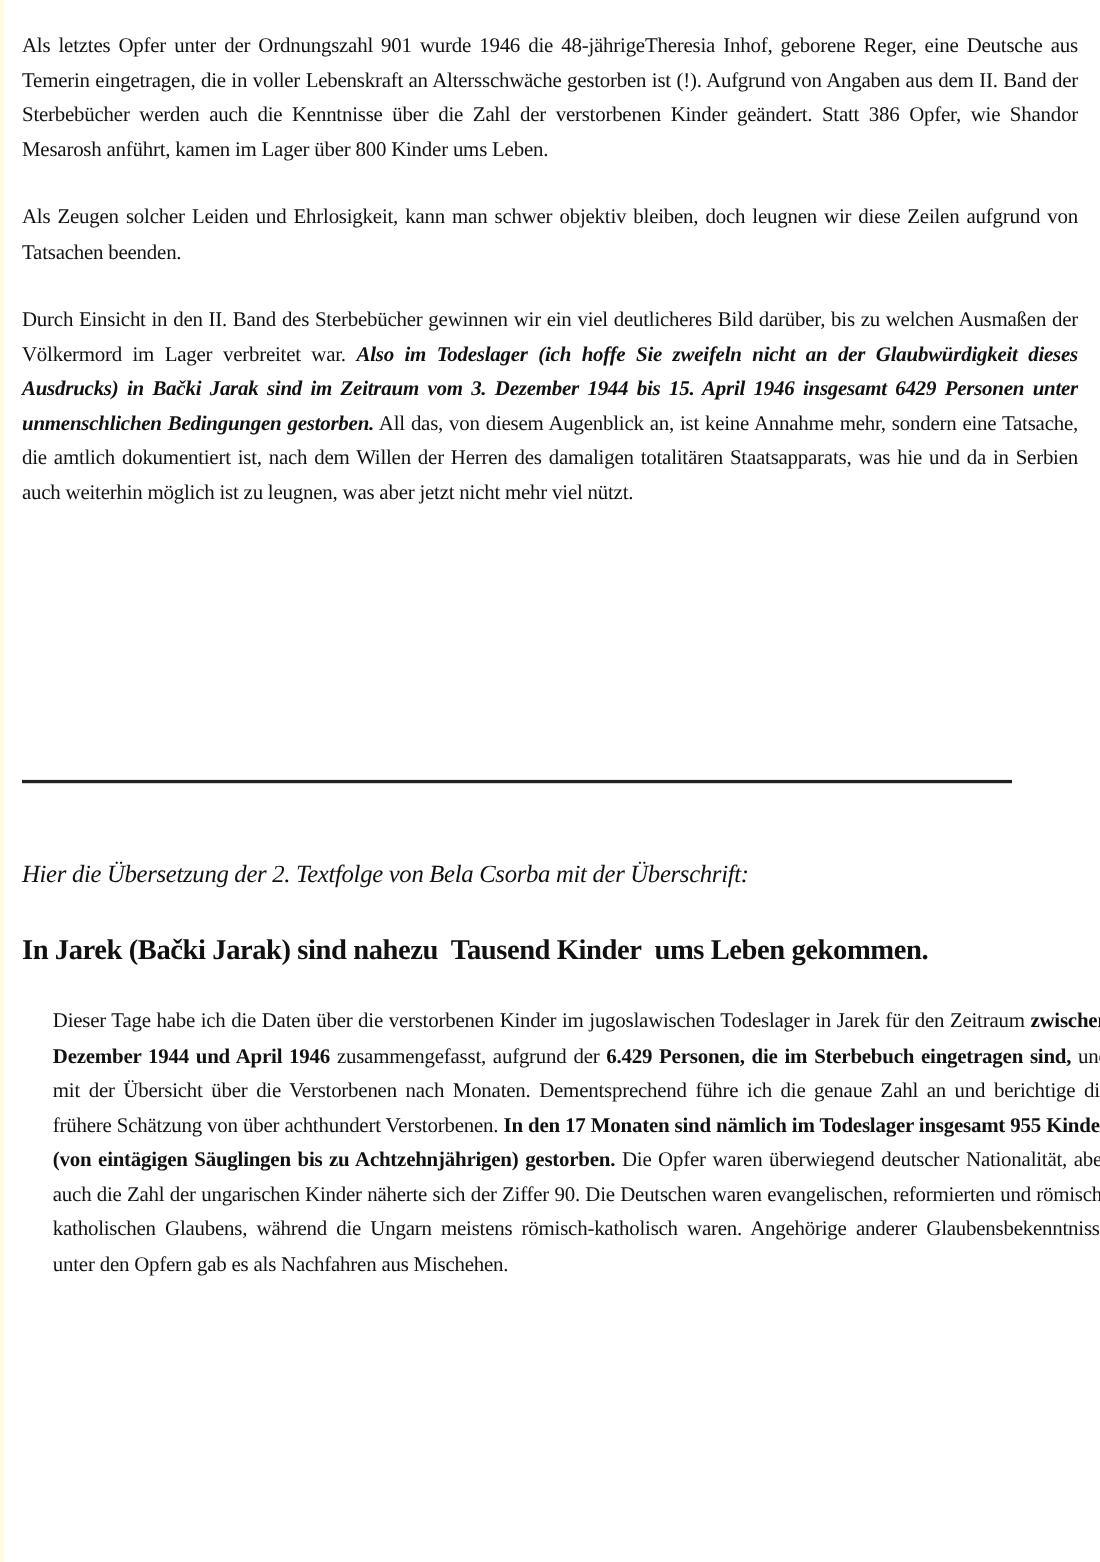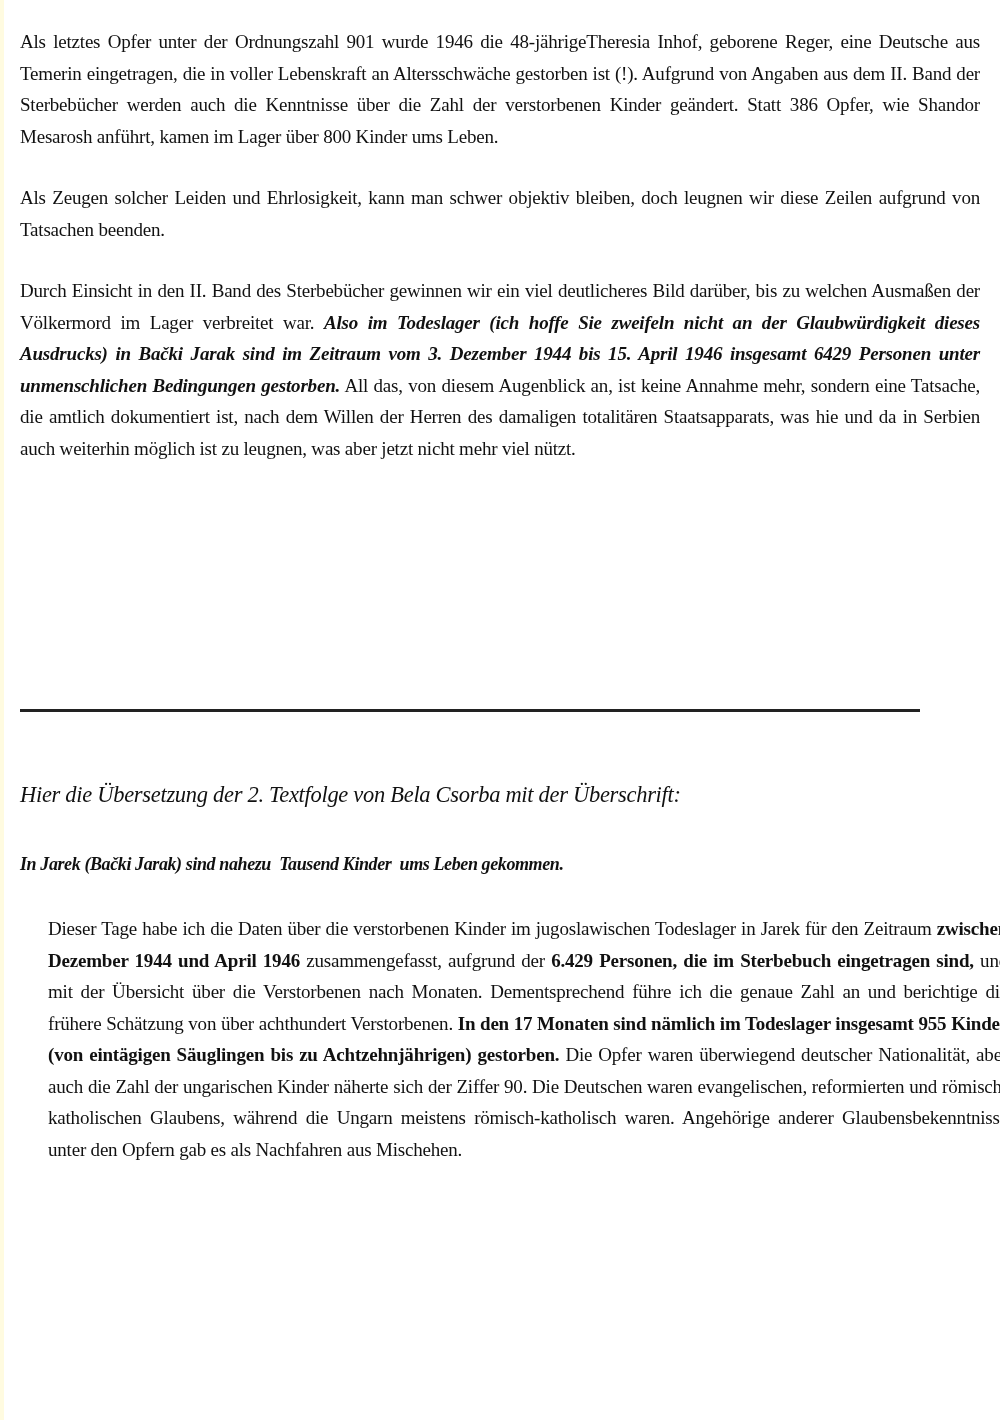--- a/index.html
+++ b/index.html
@@ -52,24 +52,23 @@
       font-size: 22.5px;
       line-height: 31.5px;
       font-style: italic;
       letter-spacing: -0.3px;
       margin-top: 31px;
     }
     .headline {
       position: absolute;
       left: 20px;
       top: 847px;
-      font-size: 18px;
+      font-size: 26px;
       line-height: 34px;
       font-weight: bold;
-      font-style: italic;
       letter-spacing: -0.4px;
       white-space: pre;
     }
     .section2 {
       position: absolute;
       left: 20px;
       top: 913px;
       width: 960px;
       margin-left: 28px;
     }

